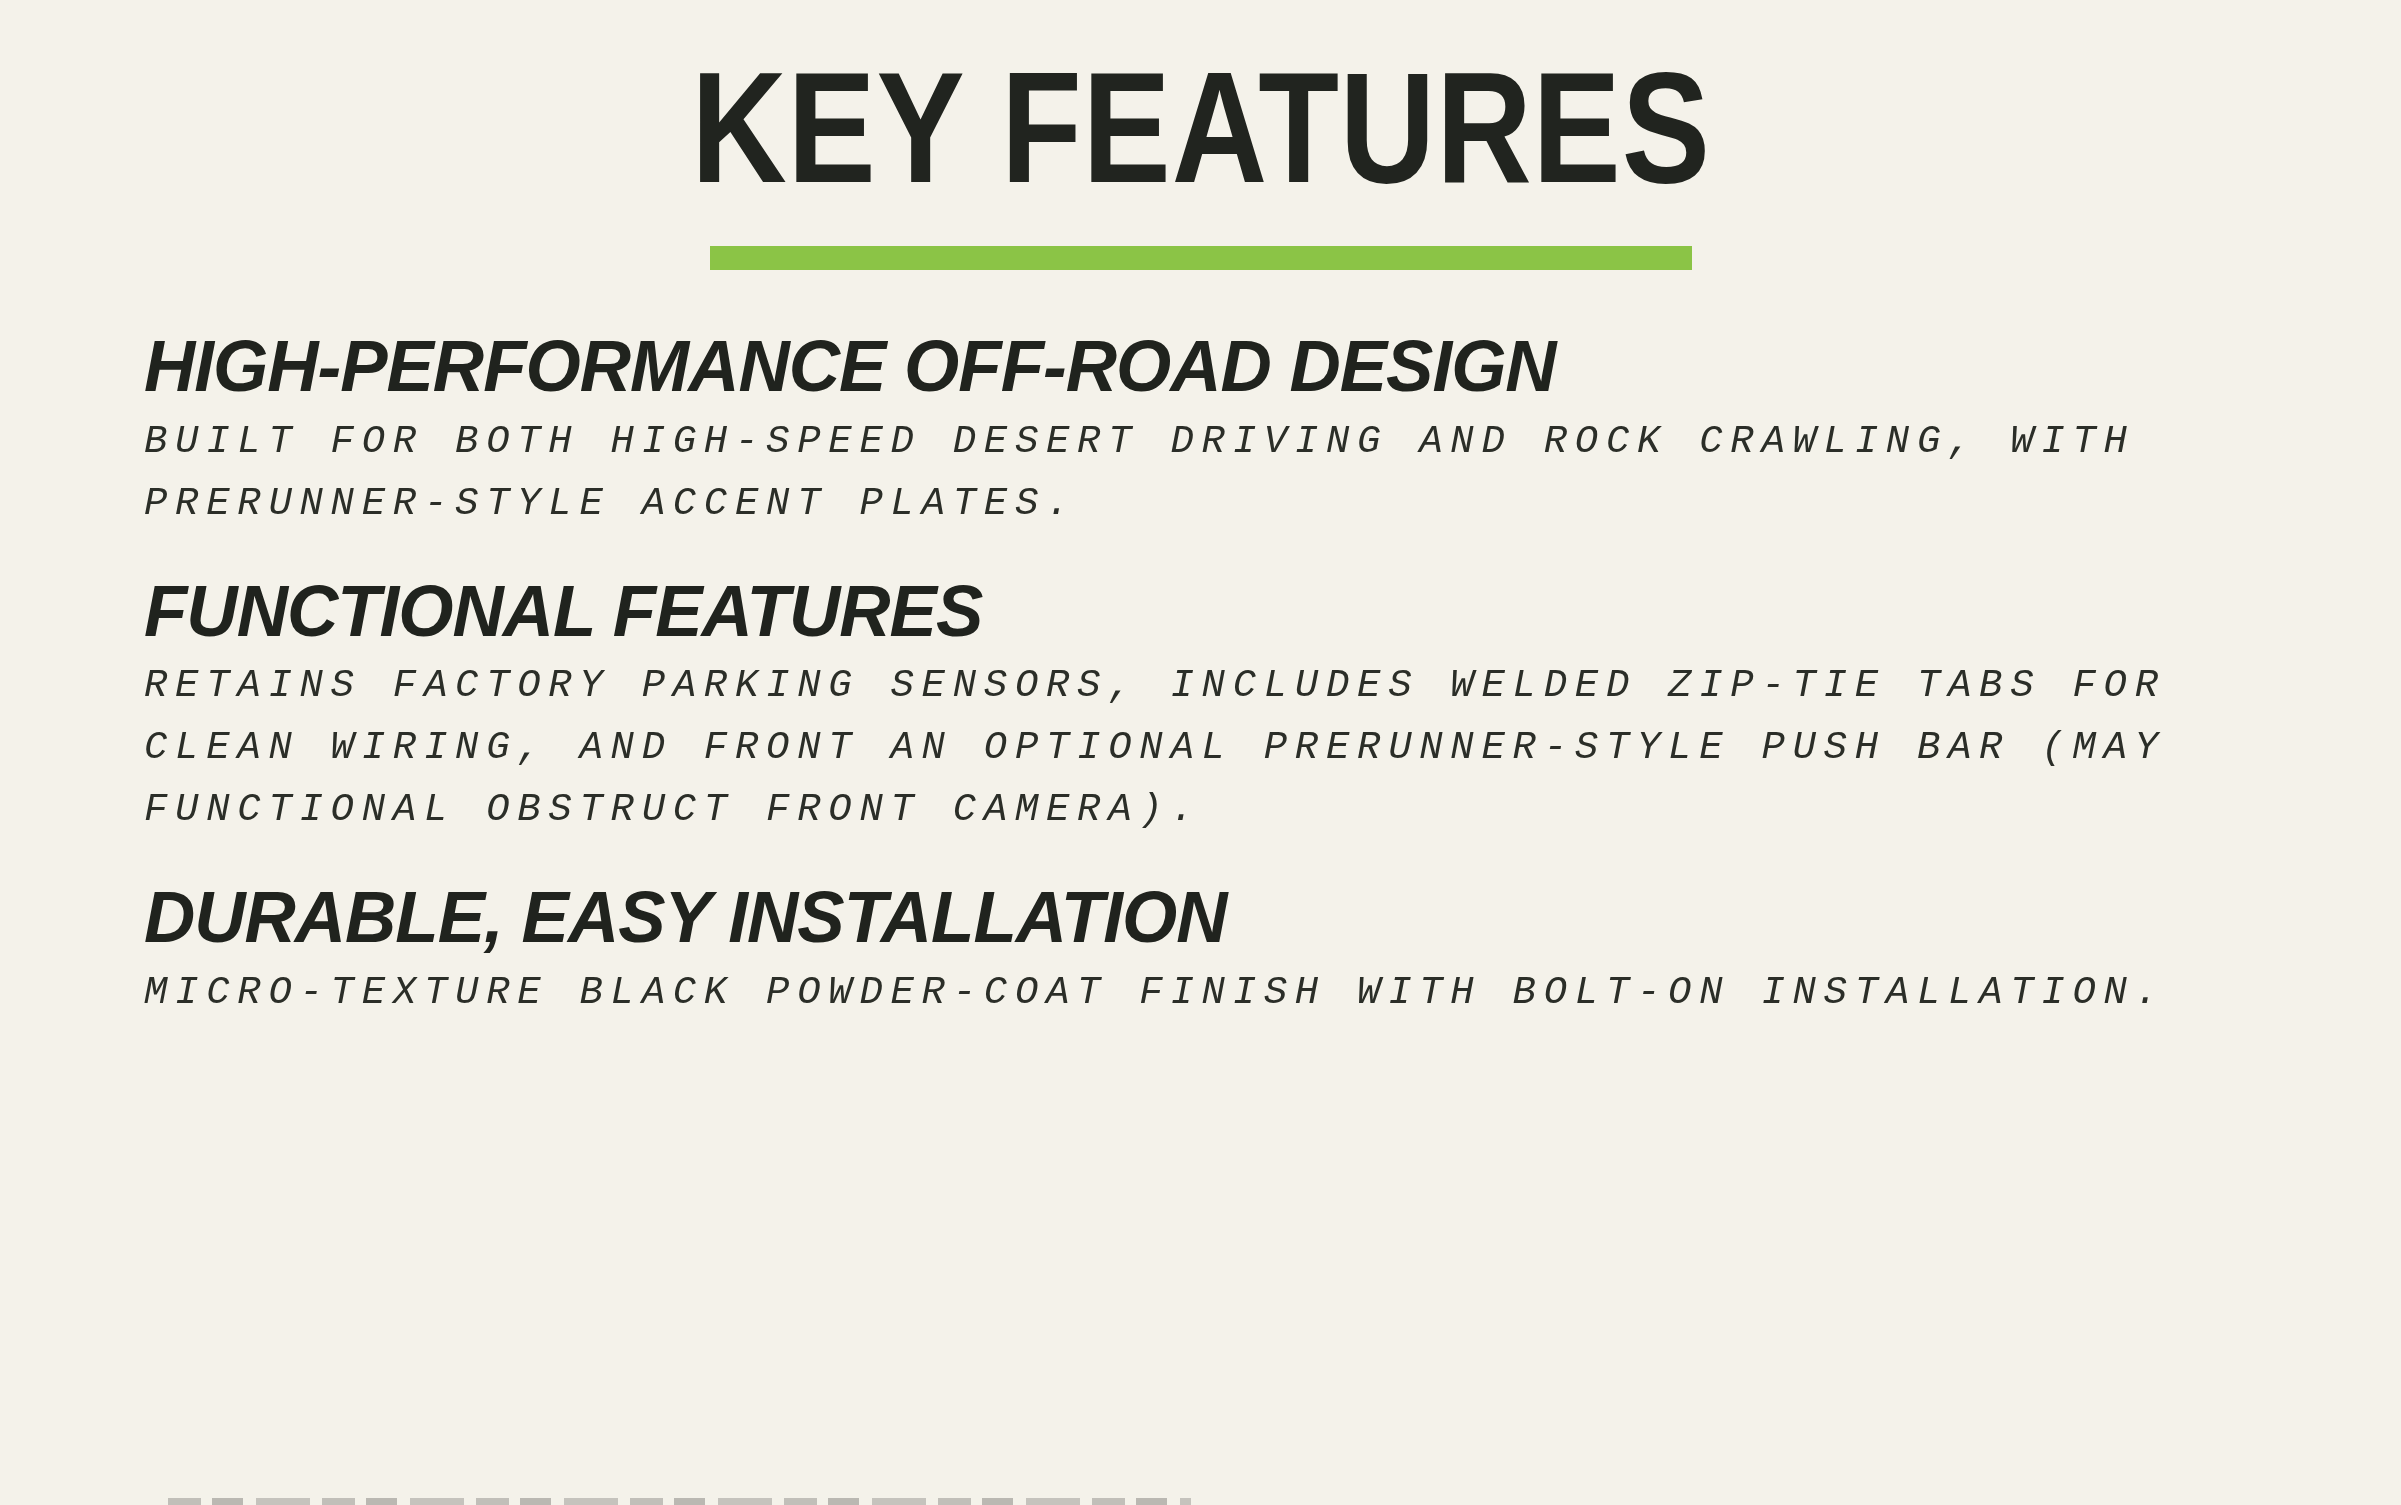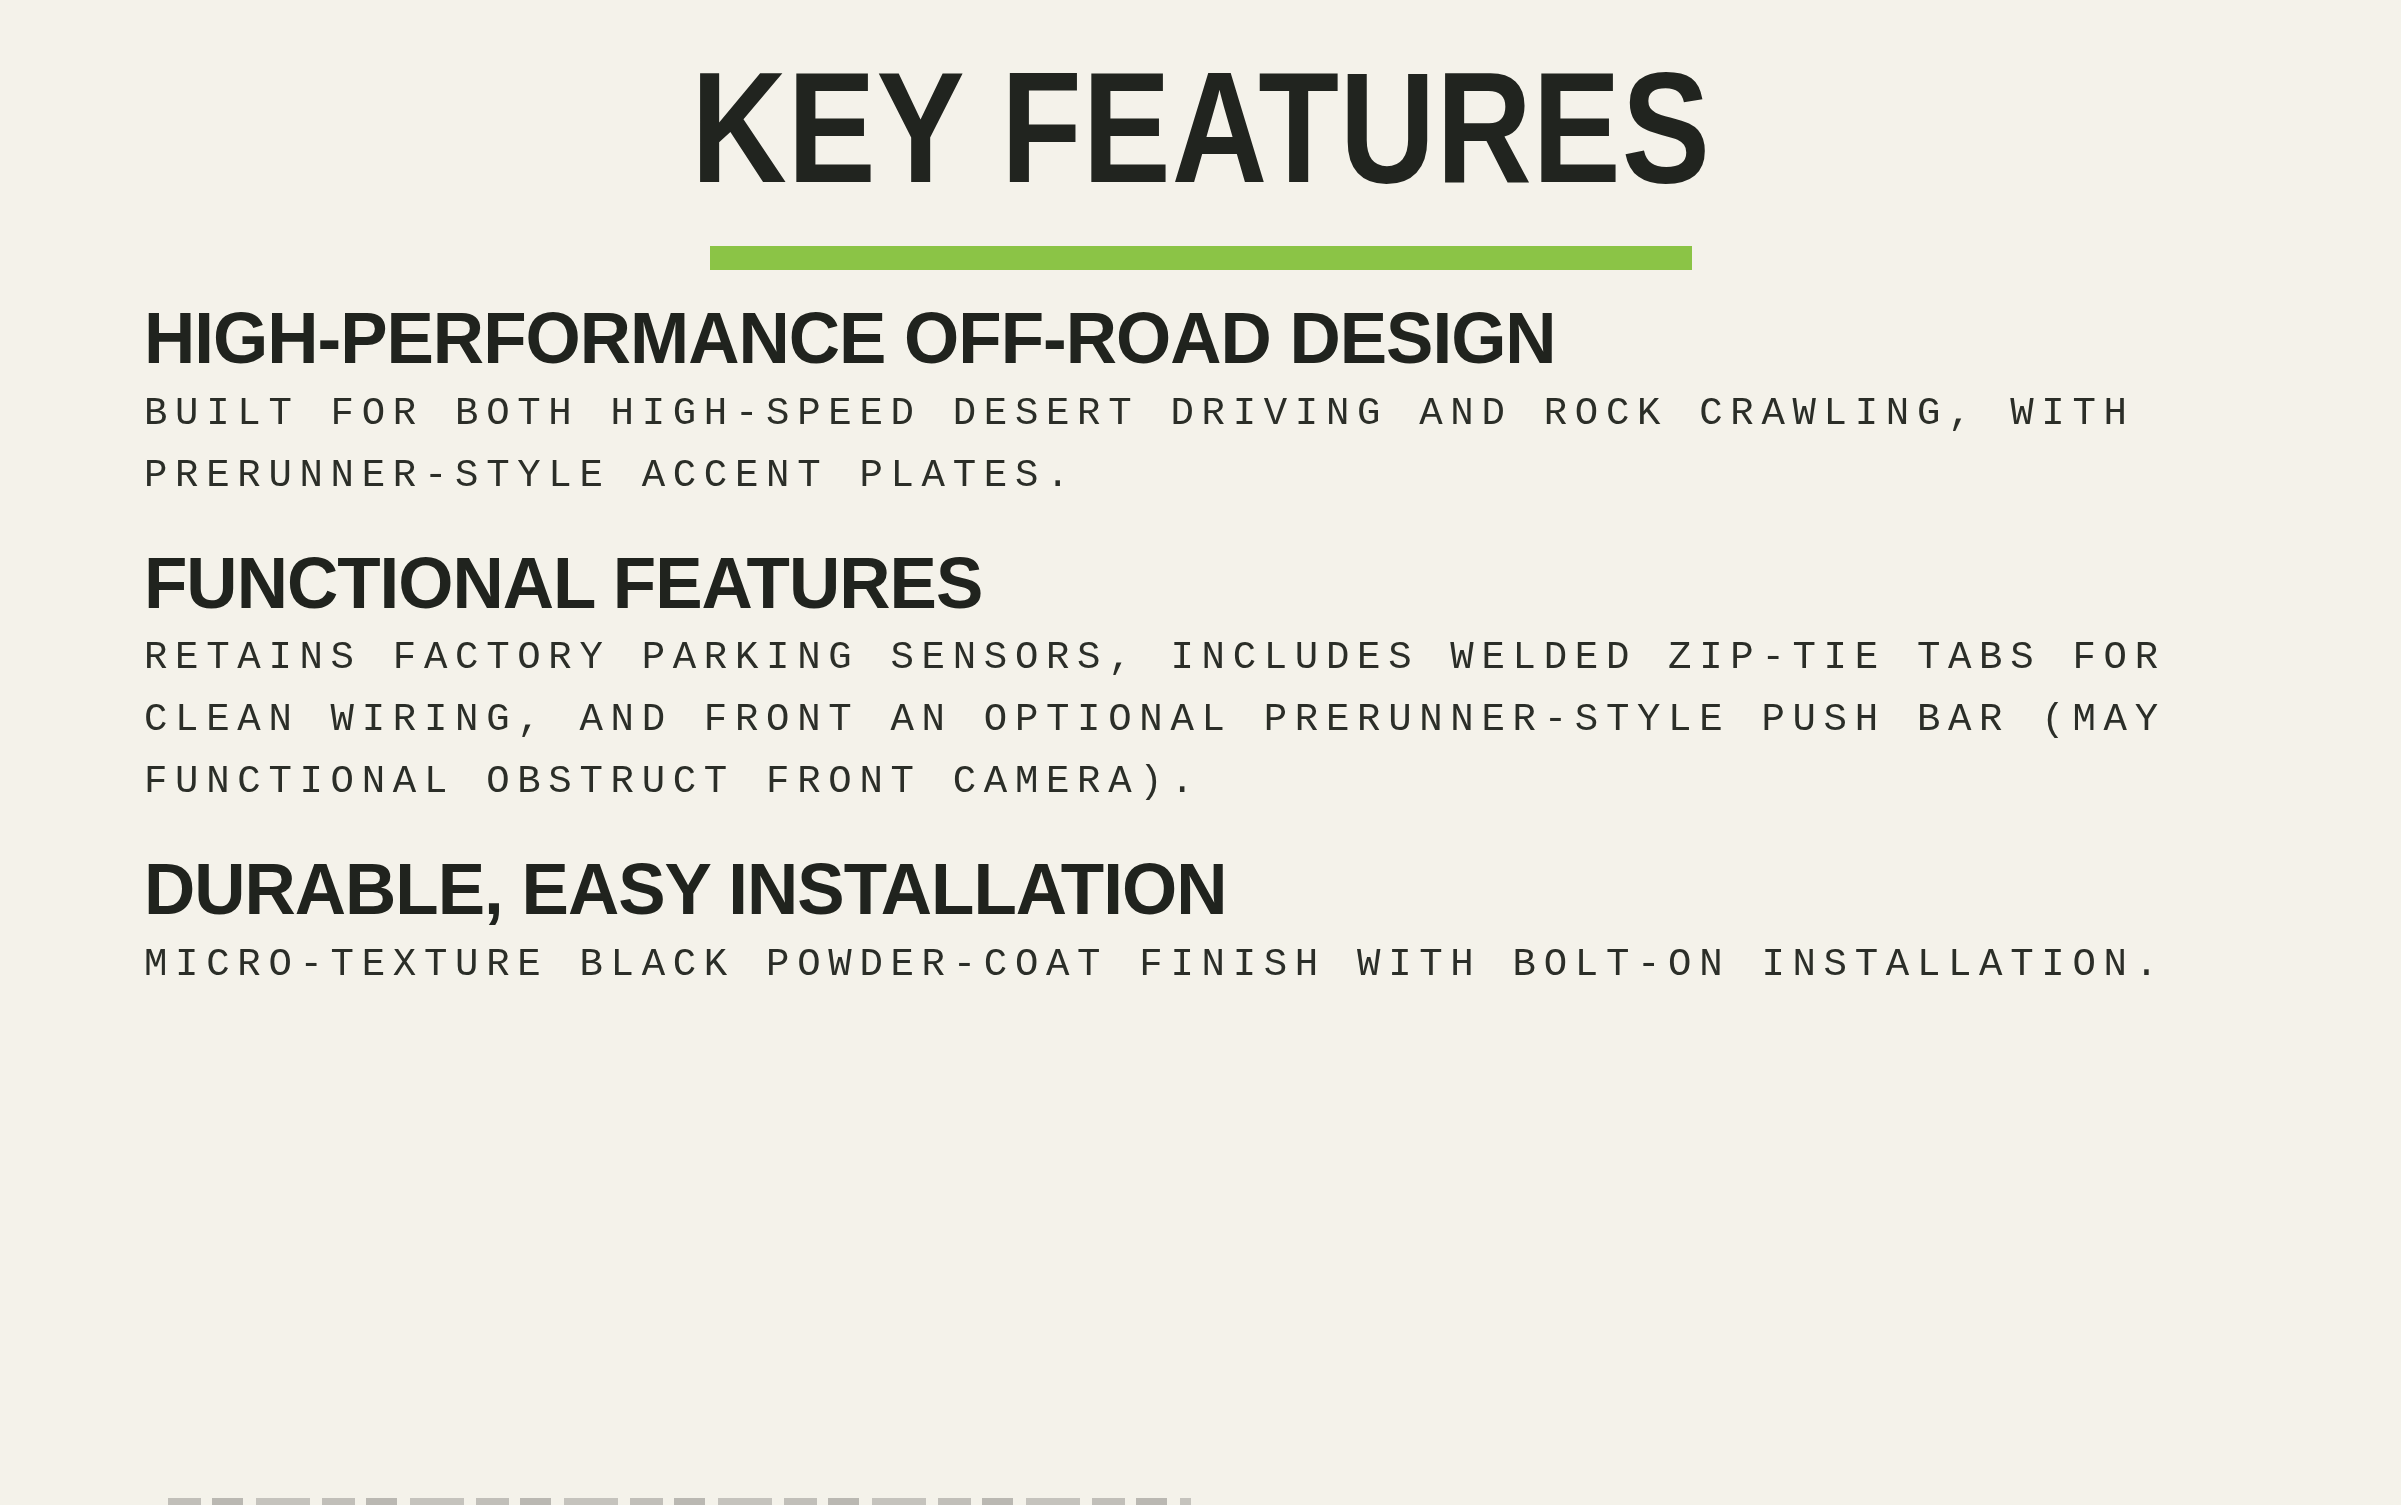--- a/index.html
+++ b/index.html
@@ -31,22 +31,23 @@
     transform-origin: center;
     white-space: nowrap;
   }
   .accent-divider {
     width: 982px;
     height: 24px;
     background: #8bc446;
     margin: 42px auto 0 auto;
   }
   .content {
-    margin: 32px 0 0 144px;
+    margin: 60px 0 0 144px;
     width: 2152px;
+    font-style: italic;
   }
   .feature-section {
     margin-bottom: 40px;
   }
   .section-heading {
     margin: 0 0 9.6px 0;
     font-size: 71px;
     line-height: 71px;
     font-weight: bold;
     letter-spacing: -1px;

